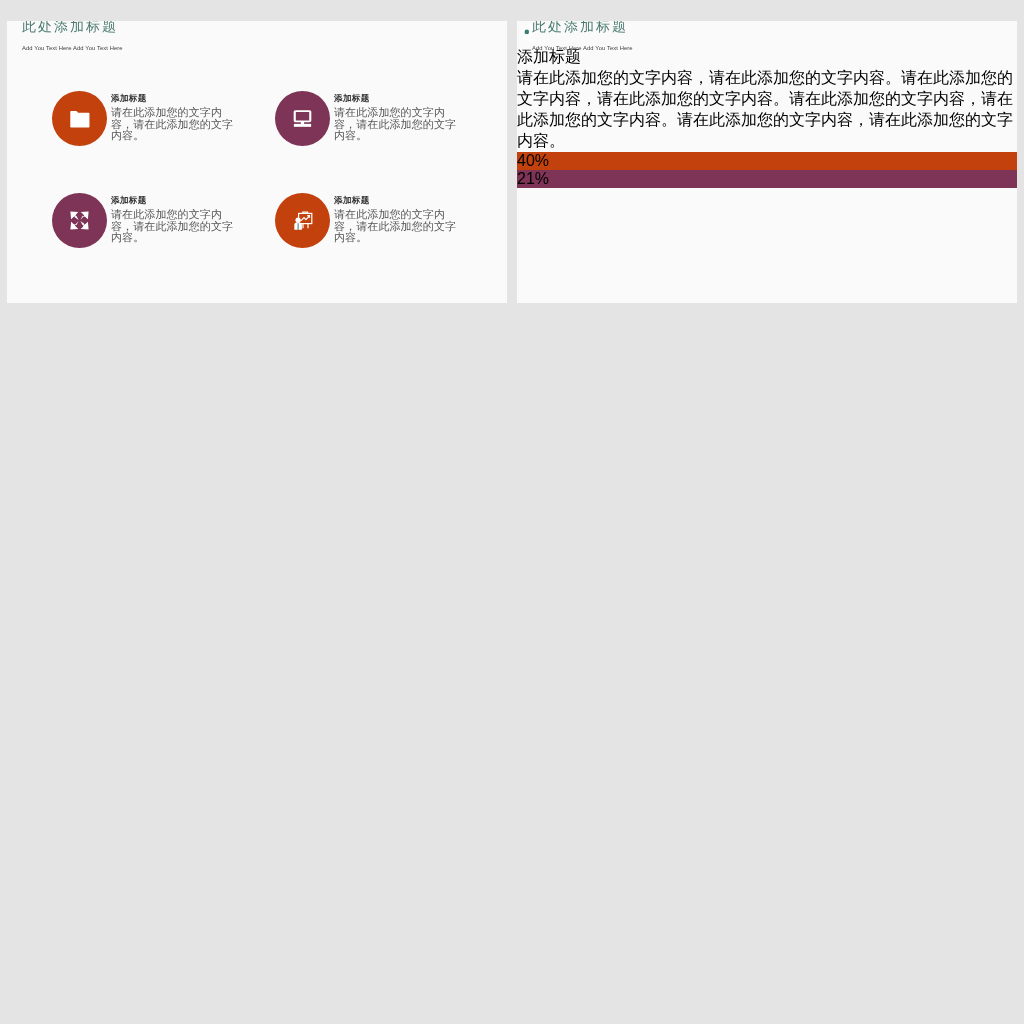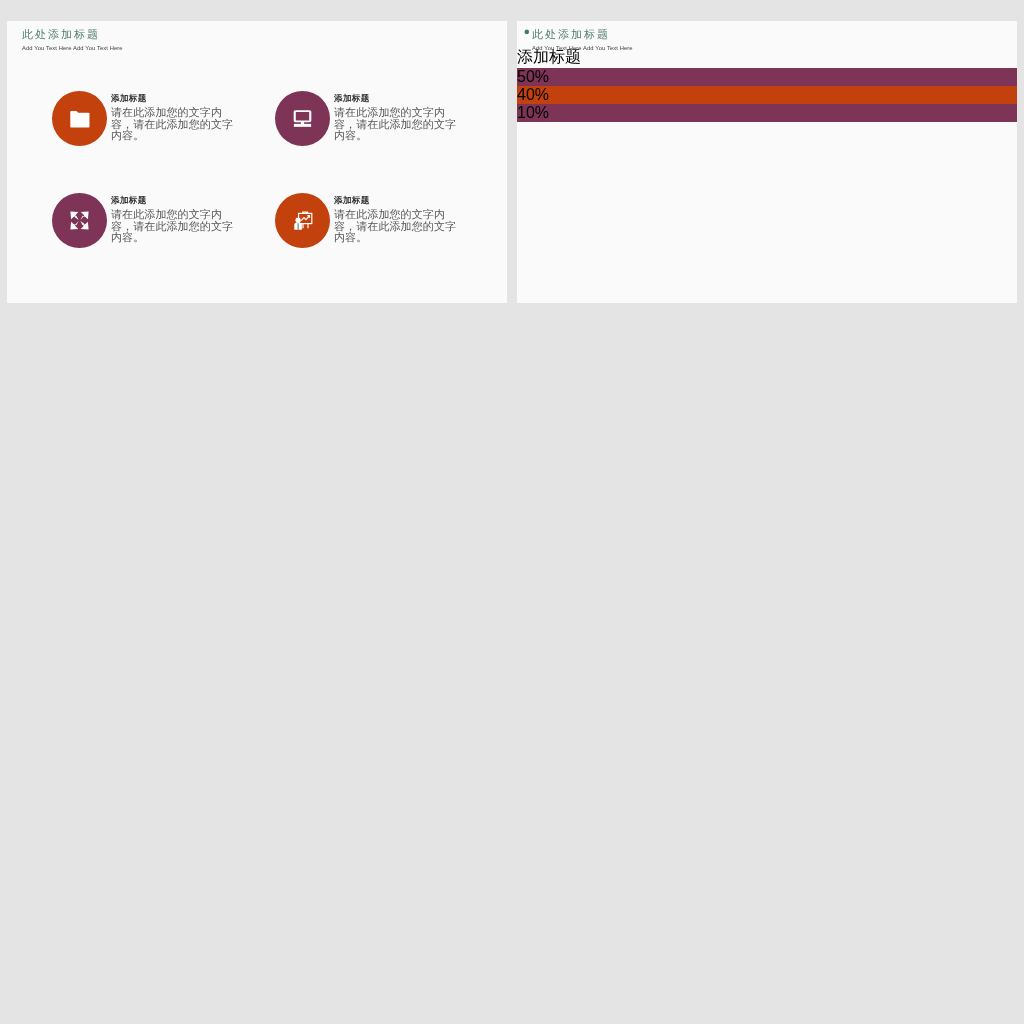--- a/index.html
+++ b/index.html
@@ -1,21 +1,21 @@
 <!DOCTYPE html>
 <html><head>
 <meta charset="utf-8">
 <style>
   *{box-sizing:border-box;margin:0;padding:0}
   html,body{width:1024px;height:1024px}
   body{background:#e4e4e4;font-family:"Liberation Sans",sans-serif;overflow:hidden}
   .grid{position:absolute;left:0;top:0;width:1024px;height:1024px}
   .slide{position:absolute;width:500px;height:282px;background:#fbfafb;overflow:hidden}
   .cl{left:7px}.cr{left:517px}.r1{top:21px}
-  .hd-title{position:absolute;left:15px;top:8px;font-size:11px;color:#4c7c71;letter-spacing:2px;line-height:11.5px;white-space:nowrap}
+  .hd-title{position:absolute;left:15px;top:0;font-size:14px;color:#4c7c71;letter-spacing:2px;line-height:11.5px;white-space:nowrap}
   .hd-sub{position:absolute;left:15px;top:23px;font-size:5.8px;color:#3d3d3d;letter-spacing:.1px;line-height:8px;white-space:nowrap}
   .circ{position:absolute;border-radius:50%;display:flex;align-items:center;justify-content:center}
   .teal{background:#c2410c}.maroon{background:#7e3456}
 
   
   .ig-item{position:absolute;width:200px;height:56px}
   .ig-circ{left:0;top:0;width:55px;height:55px}
   .ig-title{position:absolute;left:59px;top:2px;font-size:8.6px;font-weight:700;color:#333;letter-spacing:.3px}
   .ig-body{position:absolute;left:59px;top:16px;width:126px;font-size:11px;color:#555;line-height:11.5px;letter-spacing:.1px}
 </style>
@@ -88,19 +88,19 @@
 
     <div class="pb-box">
       <svg width="22" height="22" viewBox="0 0 24 24" fill="#fff">
         <path d="M13.9 1.9 22.1 10.1 18.6 13.6 10.4 5.4z"></path>
         <path d="M9.3 6.5 17.5 14.7 14.4 19.6 6 21.8 4.2 20 11.4 12.8 9.8 11.2 2.4 18.2 4.4 10.9z"></path>
         <circle cx="10.7" cy="11.9" r="2.5" fill="#3d7d74"></circle>
         <path d="M13.2 19.9h6.4v2.4h-6.4z"></path>
       </svg>
     </div>
     <div class="pb-title">添加标题</div>
+    <div class="pb-body">请在此添加您的文字内容，请在此添加您的文字内容。请在此添加您的文字内容，请在此添加您的文字内容。请在此添加您的文字内容，请在此添加您的文字内容。请在此添加您的文字内容，请在此添加您的文字内容。</div>
 
-    <div class="pb-bar maroon" style="left:50px"><span>50%</span></div>
     <div class="pb-bar teal" style="left:187px"><span>40%</span></div>
-    <div class="pb-bar maroon" style="left:324px"><span>10%</span></div>
+    <div class="pb-bar maroon" style="left:324px"><span>21%</span></div>
   </div>
 
 </div>
 
 </body></html>

